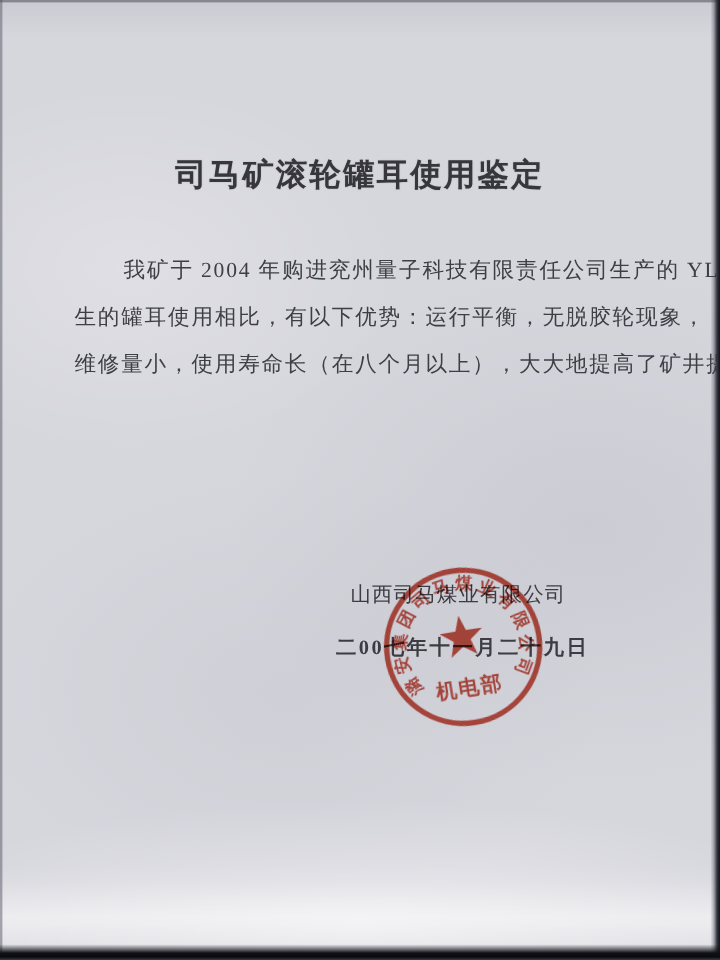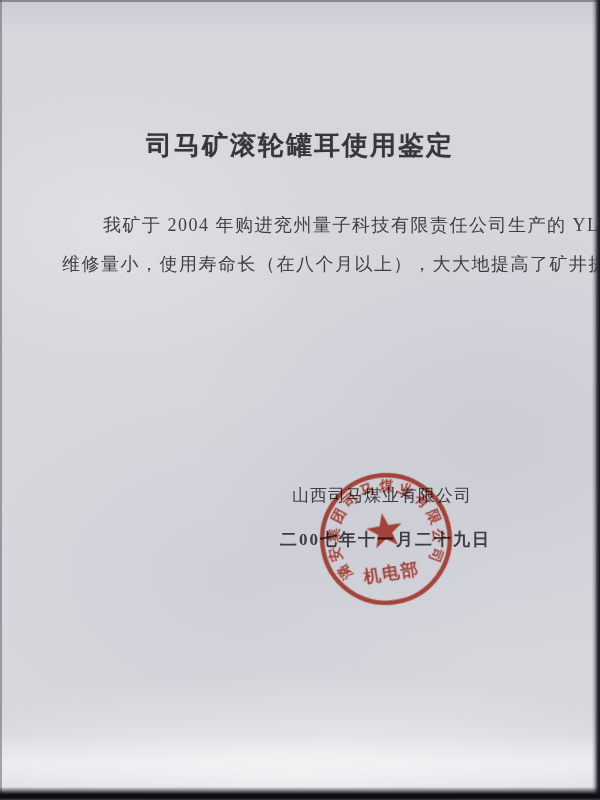--- a/index.html
+++ b/index.html
@@ -71,20 +71,21 @@
 <body>
 
 <div class="page">
 
   <div class="sheen-band"></div>
 
   <h1 class="doc-title">司马矿滚轮罐耳使用鉴定</h1>
 
   <div class="doc-body">
     <p class="line indent">我矿于 2004 年购进兖州量子科技有限责任公司生产的 YLD-</p>
+    <p class="line">生的罐耳使用相比，有以下优势：运行平衡，无脱胶轮现象，</p>
     <p class="line">维修量小，使用寿命长（在八个月以上），大大地提高了矿井提</p>
   </div>
 
   <div class="signature-line">山西司马煤业有限公司</div>
   <div class="date-line">二00七年十一月二十九日</div>
 
   <div class="stamp">
     <svg viewBox="0 0 200 200">
       <circle cx="100" cy="100" r="85" fill="none" stroke-width="6" stroke="#c23b2a"></circle>
       <path id="sealArc" d="M 51,141.1 A 64,64 0 1 1 149,141.1" fill="none"></path>

